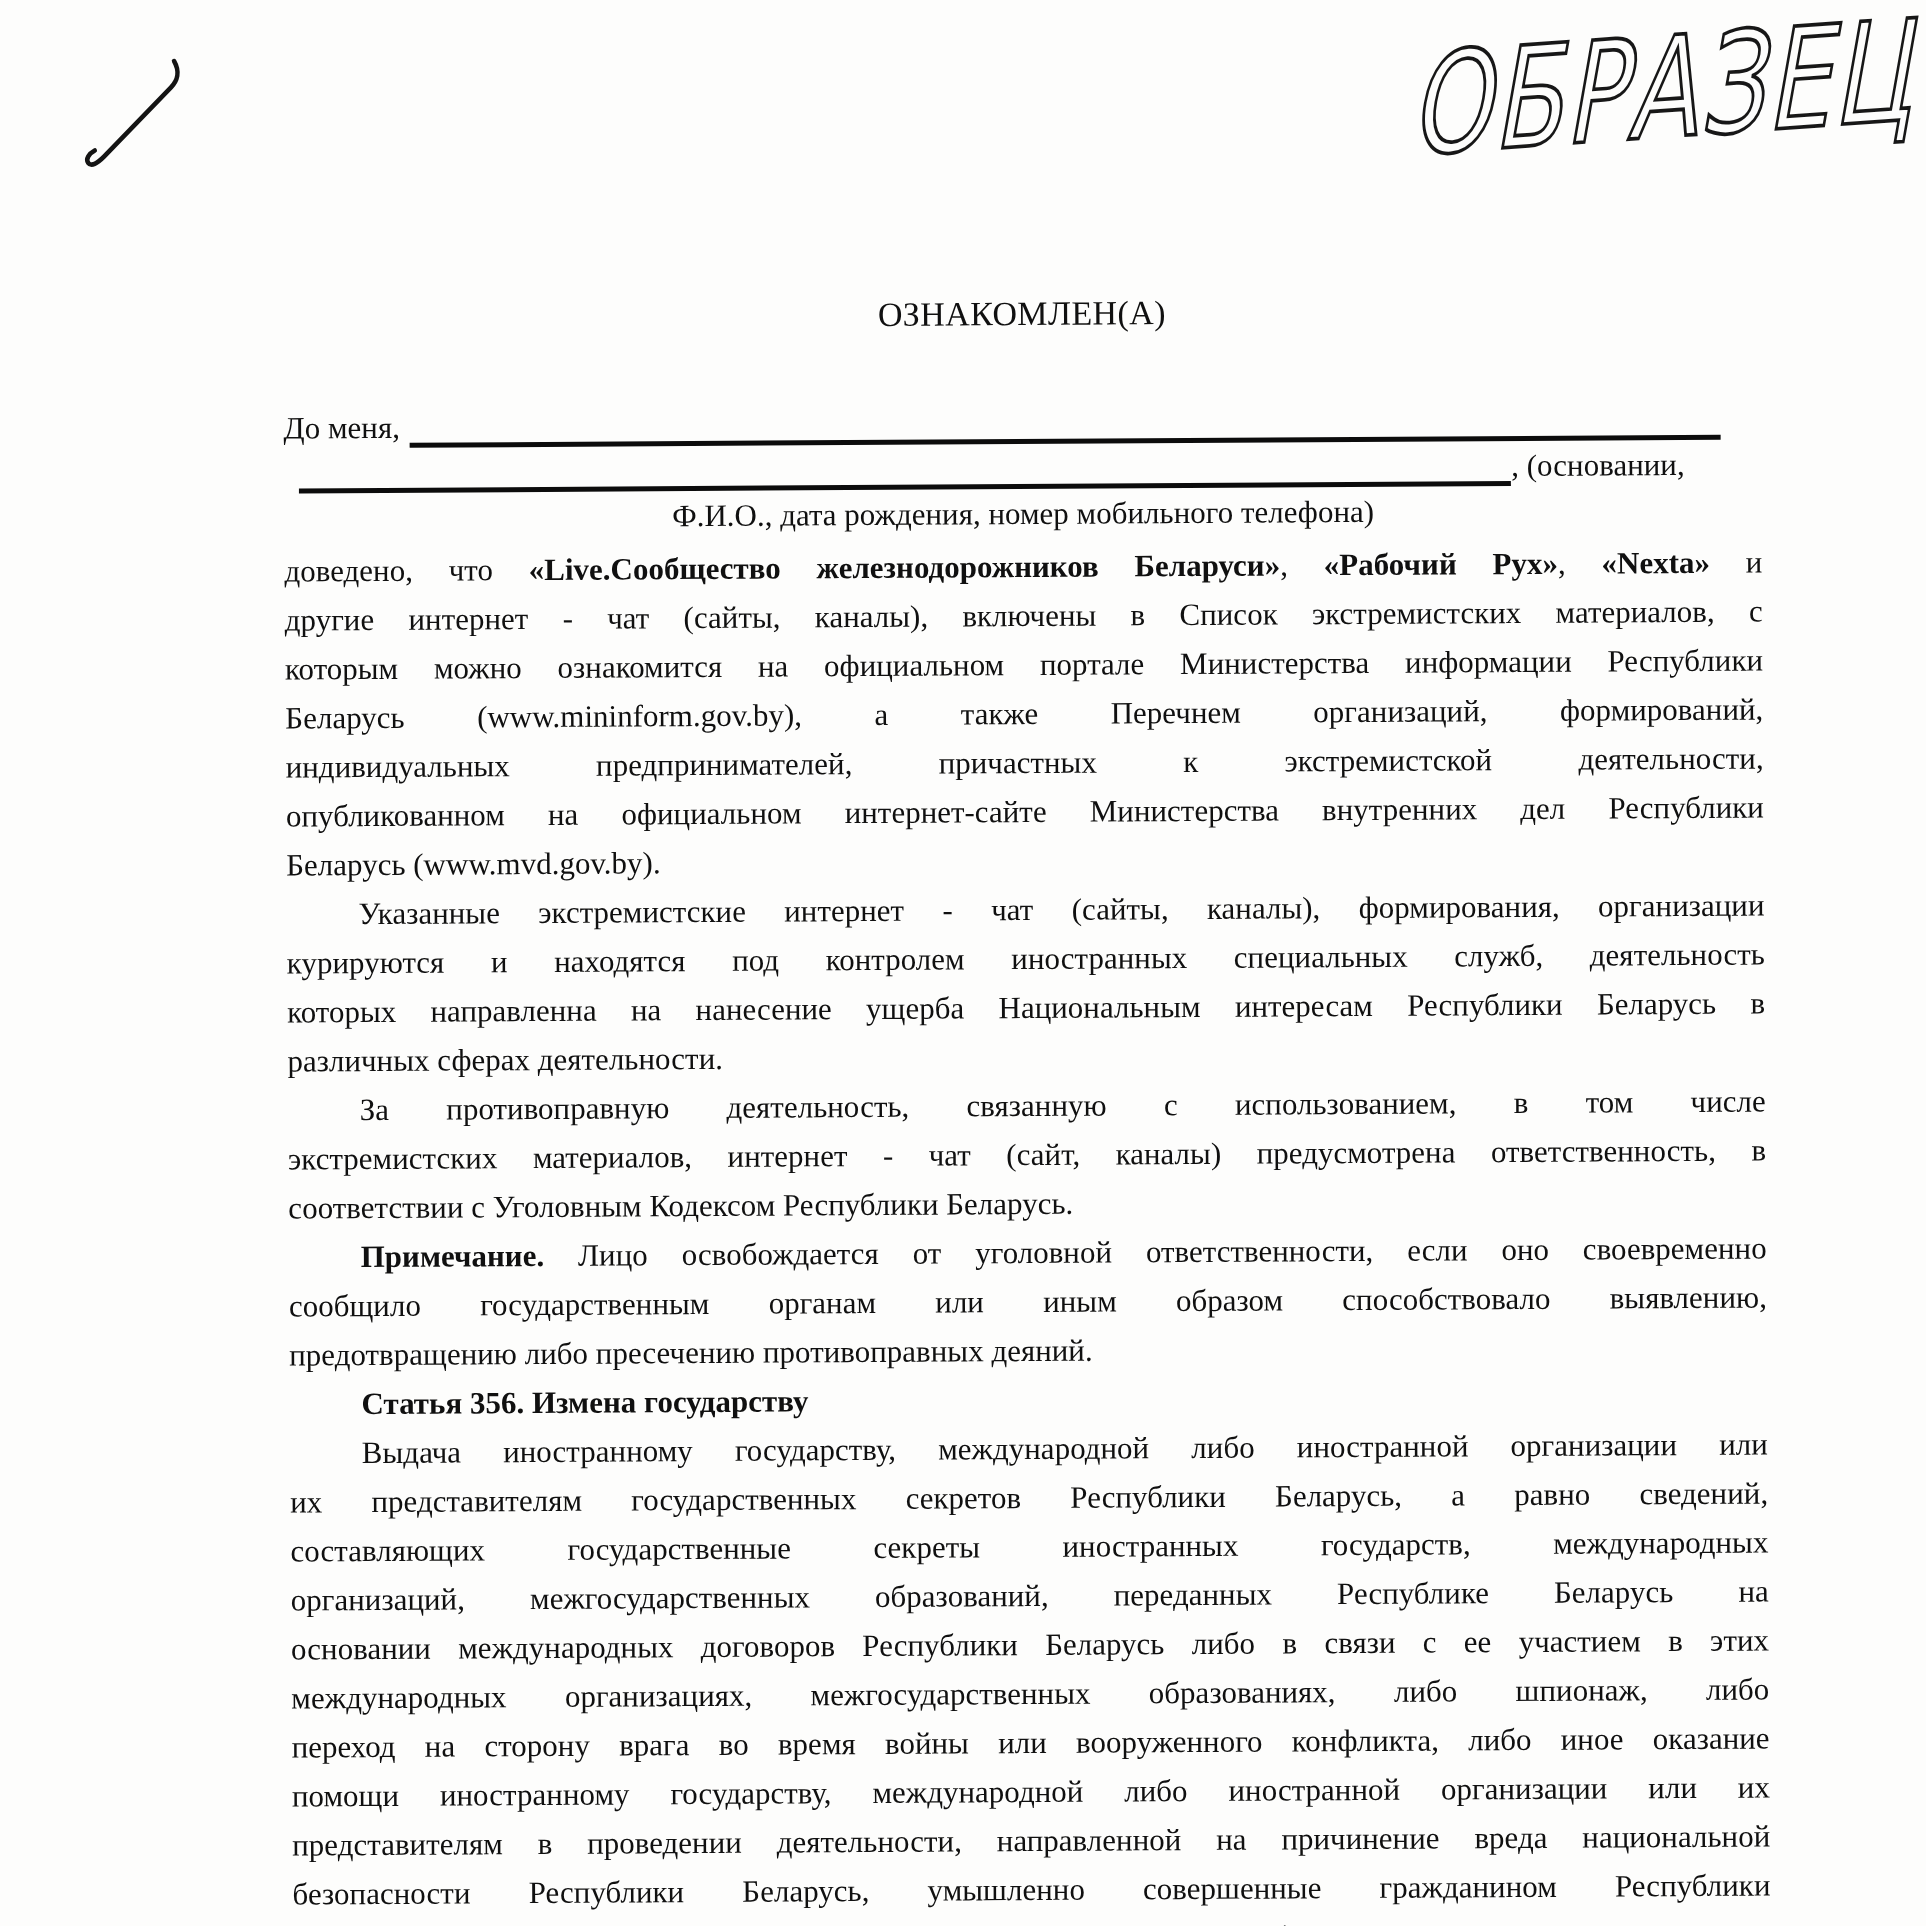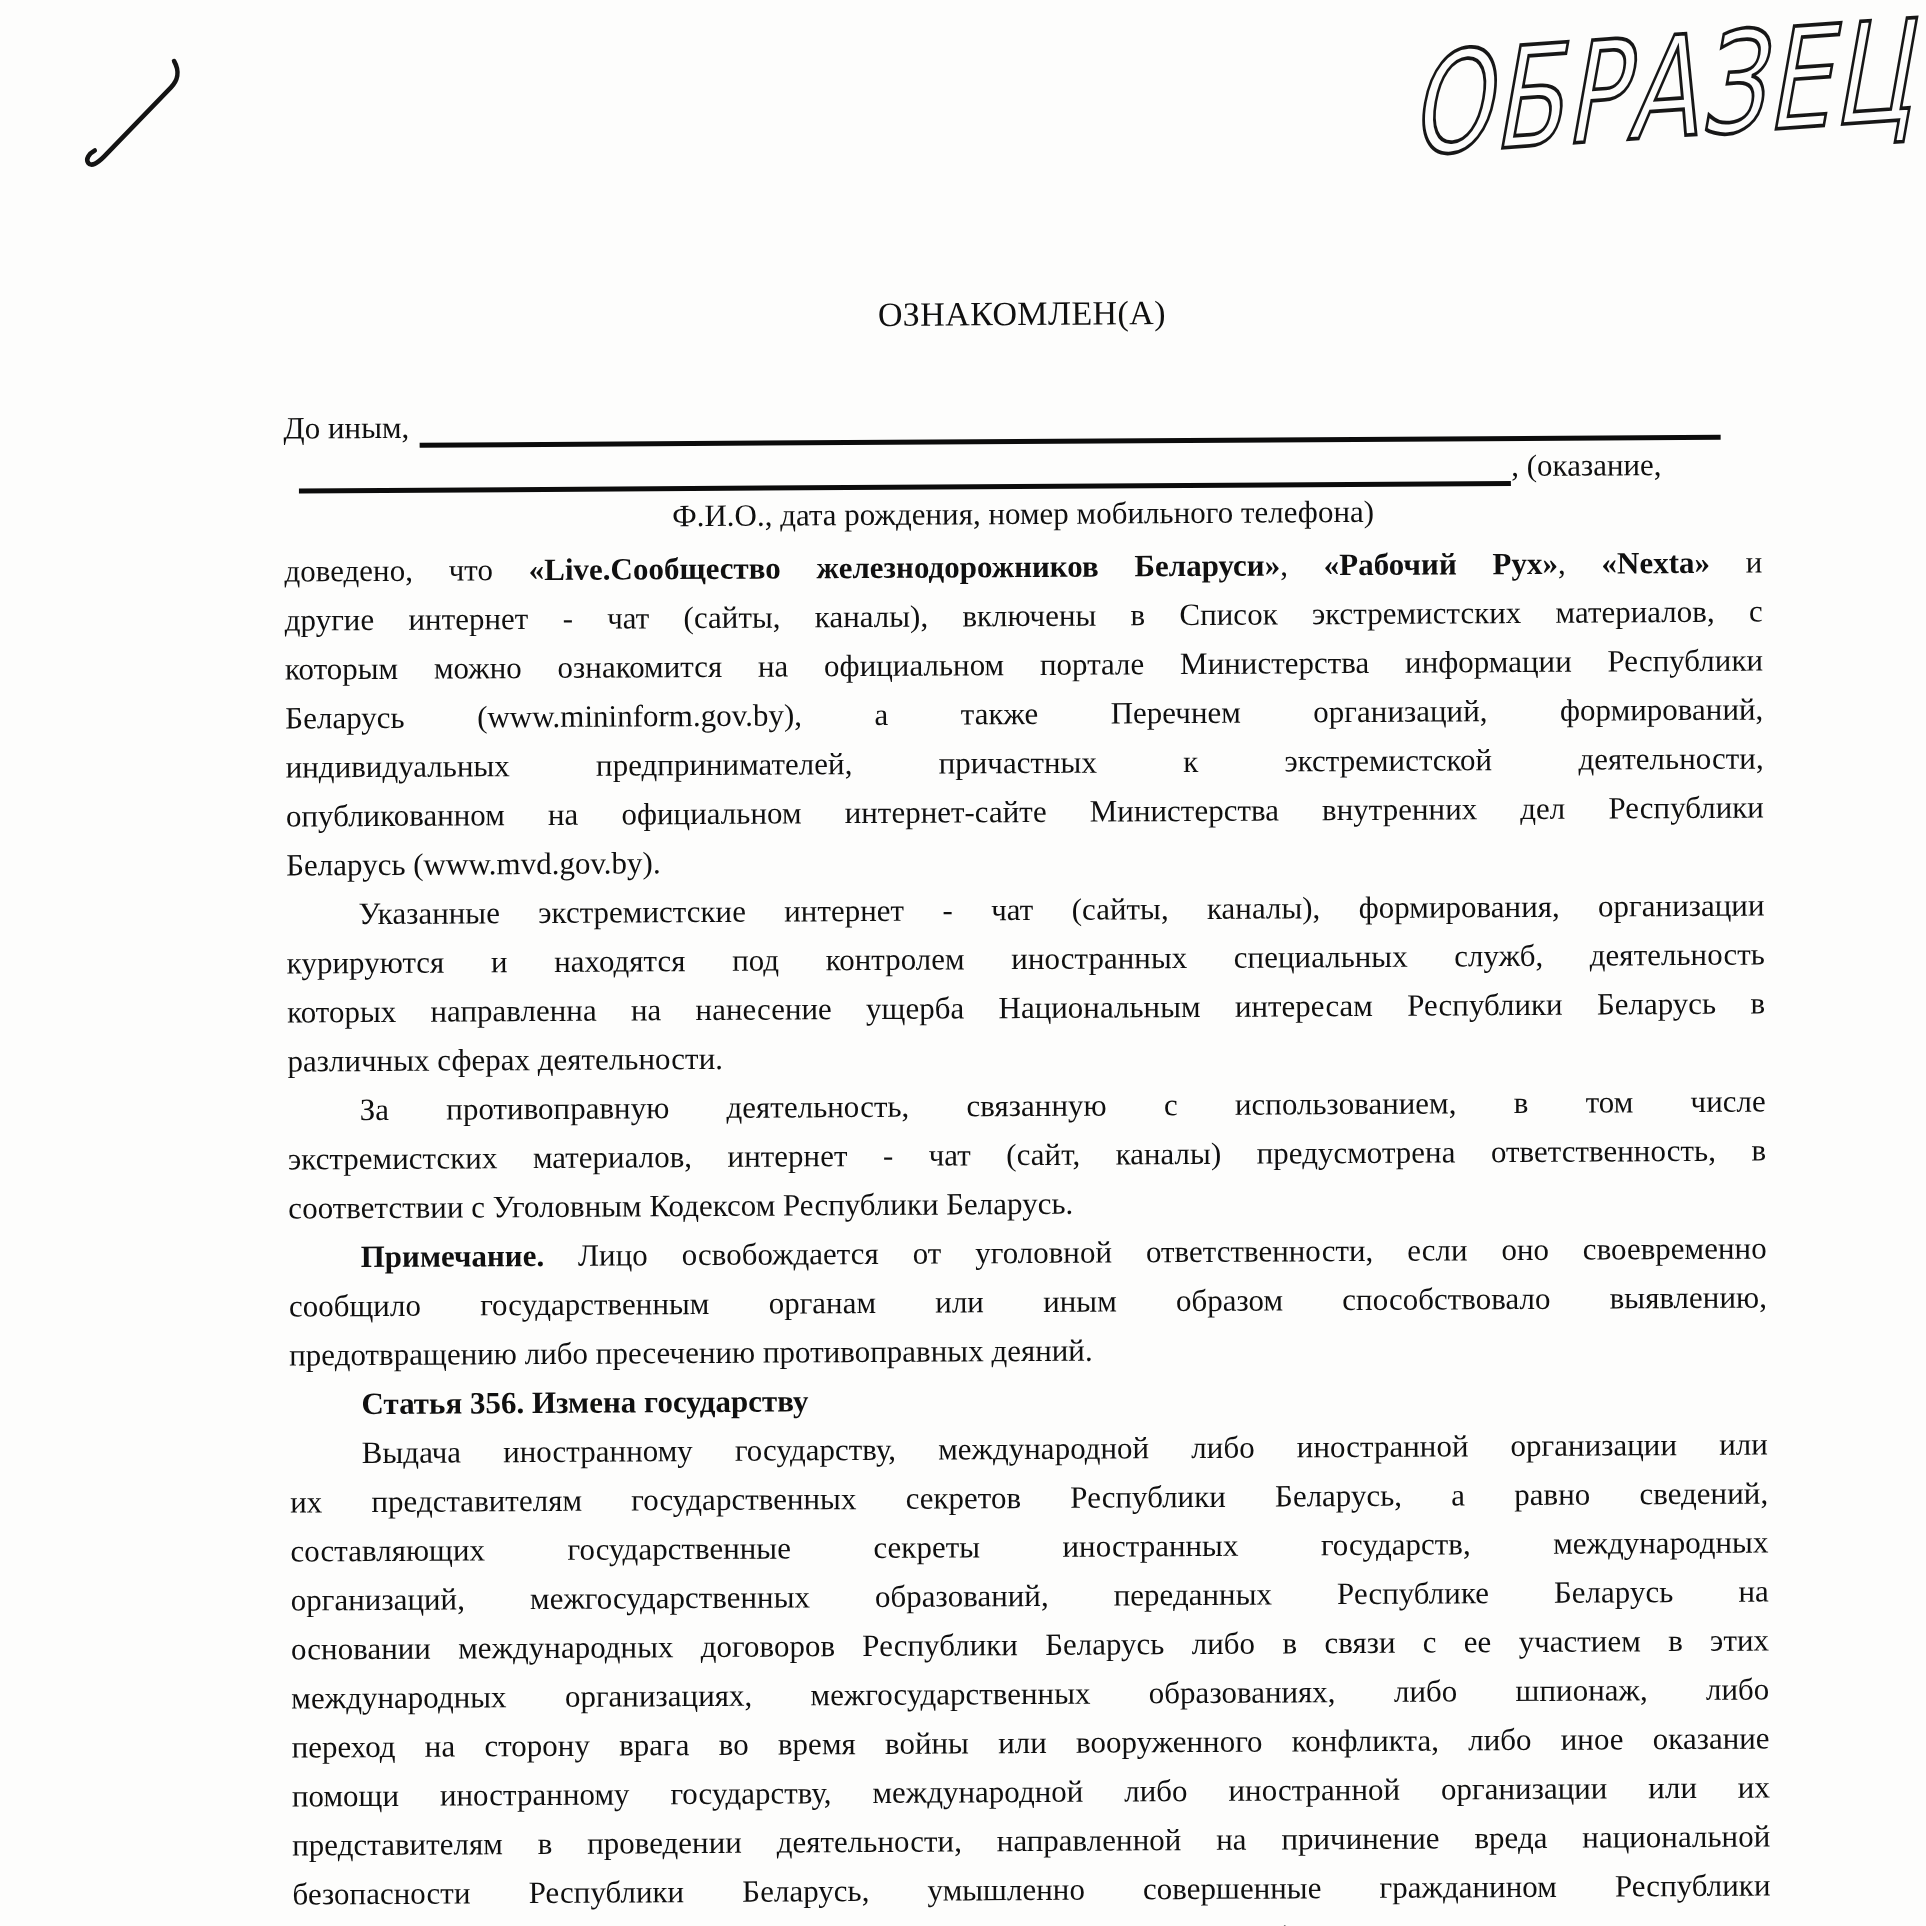--- a/index.html
+++ b/index.html
@@ -51,27 +51,27 @@
   <svg class="marks" viewBox="0 0 5094 6840">
     <path d="M 452 158 C 468 186 460 210 444 226 L 270 406 C 252 424 237 433 229 422 C 222 412 231 398 246 390" fill="none" stroke="#141414" stroke-width="12" stroke-linecap="round" stroke-linejoin="round"></path>
     <text x="0" y="0" transform="translate(3662,400) rotate(-4) skewX(-14) scale(0.78,1.06)" font-family="DejaVu Sans, sans-serif" font-size="340" letter-spacing="6" fill="none" stroke="#171717" stroke-width="9">ОБРАЗЕЦ</text>
   </svg>
 
   <div class="sheet">
 
     <div class="title">ОЗНАКОМЛЕН(А)</div>
 
     <div class="frow row1">
-      <span class="lbl">До иным,</span>
+      <span class="lbl">До меня,</span>
       <span class="blank"></span>
     </div>
 
     <div class="frow row2">
       <span class="blank"></span>
-      <span class="lbl">, (оказание,</span>
+      <span class="lbl">, (основании,</span>
     </div>
 
     <div class="row3">Ф.И.О., дата рождения, номер мобильного телефона)</div>
 
     <div class="docbody">
         <div class="para">
           <div class="line"><span>доведено, что </span><b>«Live.Сообщество железнодорожников Беларуси»</b><span>, </span><b>«Рабочий Рух»</b><span>, </span><b>«Nexta»</b><span> и</span></div>
           <div class="line"><span>другие интернет - чат (сайты, каналы), включены в Список экстремистских материалов, с</span></div>
           <div class="line"><span>которым можно ознакомится на официальном портале Министерства информации Республики</span></div>
           <div class="line"><span>Беларусь (www.mininform.gov.by), а также Перечнем организаций, формирований,</span></div>

